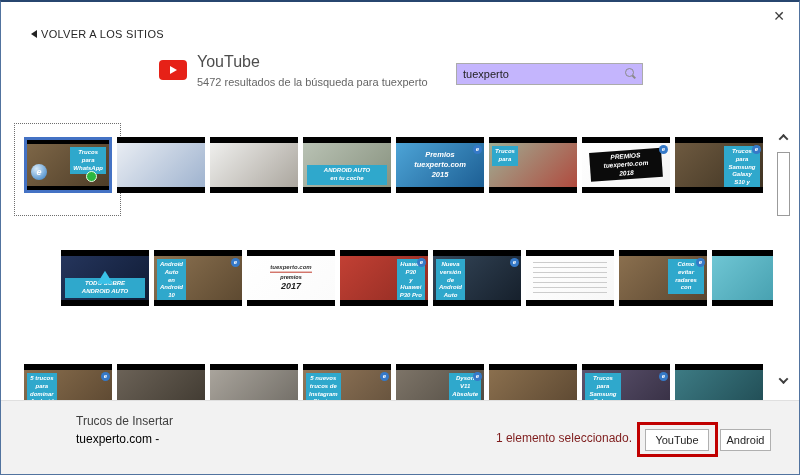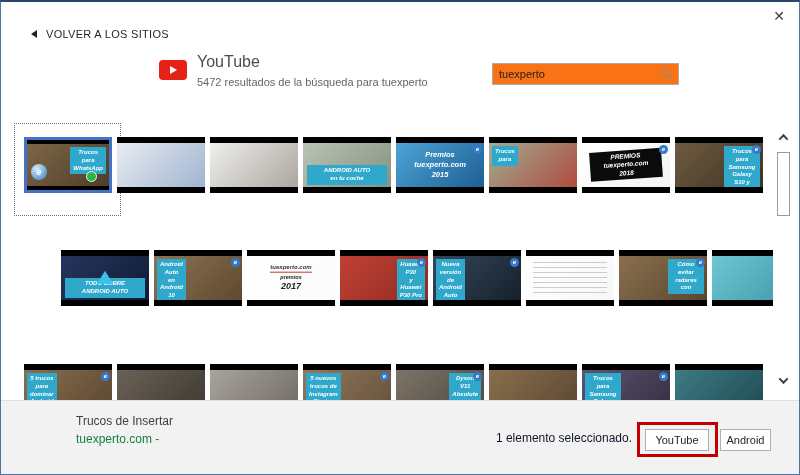--- a/index.html
+++ b/index.html
@@ -2,28 +2,28 @@
 <html><head>
 <meta charset="utf-8">
 <style>
   * { margin:0; padding:0; box-sizing:border-box; }
   html,body { width:800px; height:475px; font-family:"Liberation Sans", sans-serif; background:#fff; }
   .dialog { position:relative; width:800px; height:475px; background:#fff; overflow:hidden;
             border:1px solid #51739f; border-top:2px solid #27466f; }
 
   
   .close-btn { position:absolute; top:7px; right:14px; font-size:14px; color:#3d3d3d; cursor:pointer; line-height:1; }
-  .back { position:absolute; top:26px; left:30px; display:flex; align-items:center; gap:9px; cursor:pointer; }
+  .back { position:absolute; top:26px; left:30px; display:flex; align-items:center; gap:4px; cursor:pointer; }
   .back-arrow { width:0; height:0; border-top:4px solid transparent; border-bottom:4px solid transparent; border-right:6px solid #222; }
   .back-label { font-size:11px; color:#262626; letter-spacing:.3px; }
   .yt-logo { position:absolute; left:158px; top:58px; width:28px; height:20px; border-radius:4px; display:flex; align-items:center; justify-content:center; }
   .yt-play { width:0; height:0; border-top:4px solid transparent; border-bottom:4px solid transparent; border-left:7px solid #fff; margin-left:1px; }
   .prov-title { position:absolute; left:196px; top:51px; font-size:16px; color:#4d4d4d; }
   .prov-sub { position:absolute; left:196px; top:74px; font-size:11px; color:#666; }
-  .search-box { position:absolute; left:455px; top:61px; width:187px; height:22px; border:1px solid #ababab; background:#f97316; display:flex; align-items:center;margin-left:36px; }
+  .search-box { position:absolute; left:455px; top:61px; width:187px; height:22px; border:1px solid #ababab; background:#c4b5fd; display:flex; align-items:center; }
   .search-input { flex:1; border:none; outline:none; font-size:11px; color:#1f1f1f; padding:0 4px 0 6px; font-family:"Liberation Sans", sans-serif; background:transparent; }
   .mag { position:relative; width:14px; height:14px; margin-right:5px; flex:none; cursor:pointer; }
   .mag::before { content:""; position:absolute; left:2px; top:1px; width:7px; height:7px; border:1.5px solid #8a8a8a; border-radius:50%; }
   .mag::after { content:""; position:absolute; left:9px; top:9px; width:4px; height:1.5px; background:#8a8a8a; transform:rotate(45deg); }
 
   
   .grid { position:absolute; top:118px; left:0; width:772px; height:280px; overflow:hidden; }
   .grow { position:absolute; left:23px; display:flex; gap:5px; }
   .cell { position:relative; width:88px; height:56px; flex:none; cursor:pointer; }
   .sel-outline { position:absolute; left:-10px; top:-14px; width:107px; height:93px; border:1px dotted #6e6e6e; pointer-events:none; }
@@ -53,21 +53,21 @@
   .sbtn.up { top:0; } .sbtn.down { bottom:0; }
   .chev { width:7px; height:7px; border-left:2px solid #3f3f3f; border-top:2px solid #3f3f3f; }
   .chev.up { transform:rotate(45deg) translate(1px,1px); }
   .chev.down { transform:rotate(225deg) translate(1px,1px); }
   .sthumb { position:absolute; left:1px; top:22px; width:13px; height:64px; background:#fff; border:1px solid #9b9b9b; cursor:pointer; }
 
   
   .footer { position:absolute; left:0; right:0; top:398px; bottom:0; background:#f2f2f2; border-top:1px solid #e0e0e0; }
   .sel-title { position:absolute; left:75px; top:13px; font-size:12px; color:#404040; }
   .sel-link { position:absolute; left:75px; top:31px; font-size:12px; color:#2b5f9e; cursor:pointer; text-decoration:none; }
-  .status { position:absolute; right:167px; top:30px; font-size:12px; color:#0f172a; }
+  .status { position:absolute; right:167px; top:30px; font-size:12px; color:#7f1d1d; }
   .btn { position:absolute; top:28px; height:22px; background:#fff; border:1px solid #b0b0b0; font-size:11px; color:#262626; text-align:center; line-height:20px; cursor:pointer; font-family:"Liberation Sans", sans-serif; }
   .btn-insert { left:644px; width:64px; }
   .btn-cancel { left:719px; width:51px; }
   .hl-box { position:absolute; left:636px; top:21px; width:81px; height:35px; border:3px solid #c00000; pointer-events:none; }
 </style>
 </head>
 <body>
 
 <div class="dialog">
 
@@ -311,20 +311,20 @@
         <span class="chev up"></span>
       </div>
     <div class="sthumb"></div>
     <div class="sbtn down">
         <span class="chev down"></span>
       </div>
   </div>
 
   <div class="footer">
     <div class="sel-title">Trucos de Insertar</div>
-    <a class="sel-link" style="color: #15803d;">tuexperto.com -</a>
+    <a class="sel-link" style="color: #000000;">tuexperto.com -</a>
     <div class="status">1 elemento seleccionado.</div>
     <button class="btn btn-insert">YouTube</button>
     <button class="btn btn-cancel">Android</button>
     <div class="hl-box" id="hlbox" style="border-color: rgb(192, 0, 0);"></div>
   </div>
 
 </div>
 
 </body></html>

